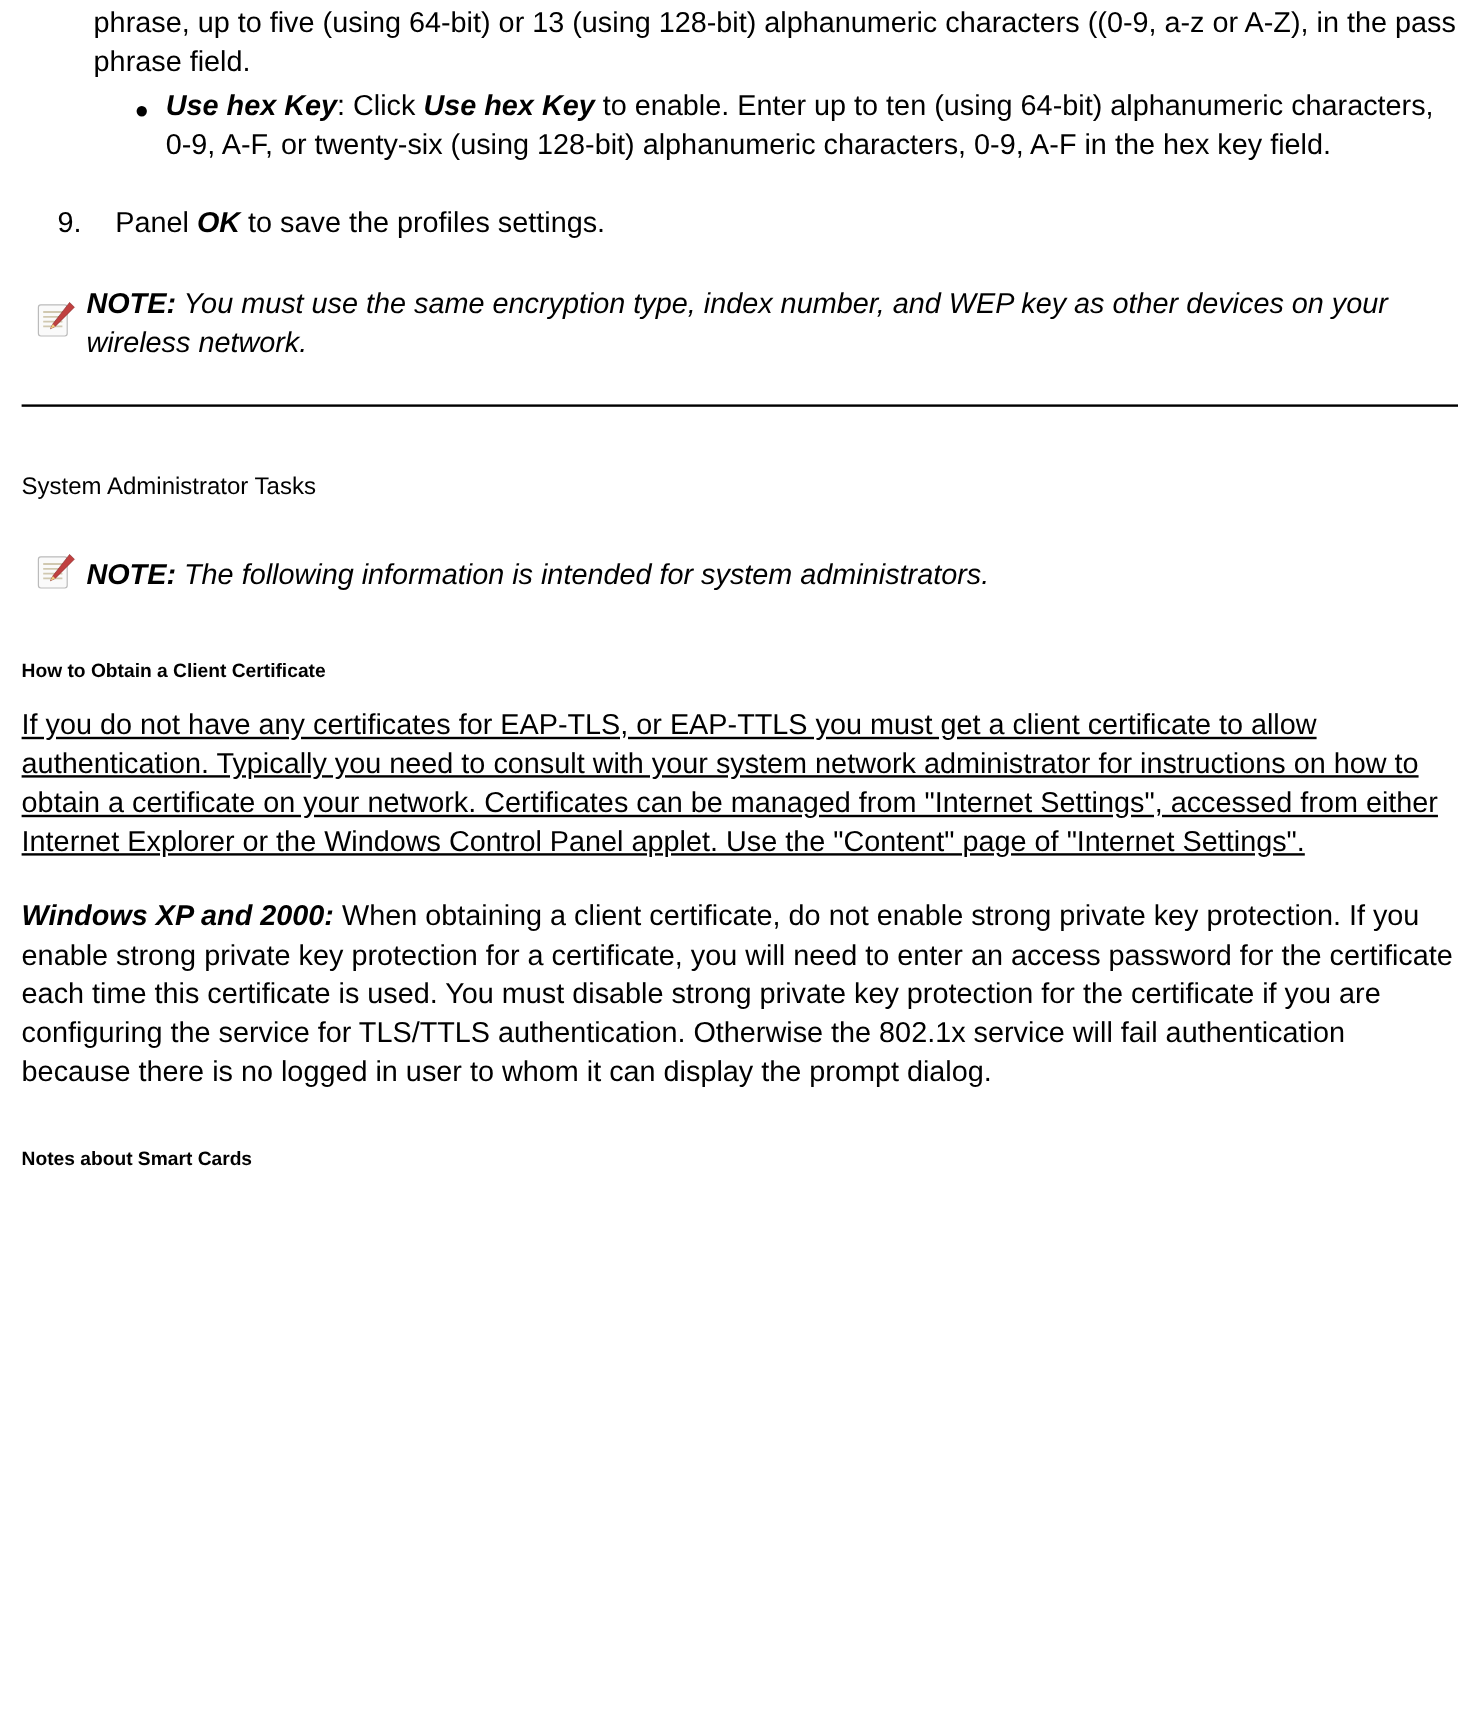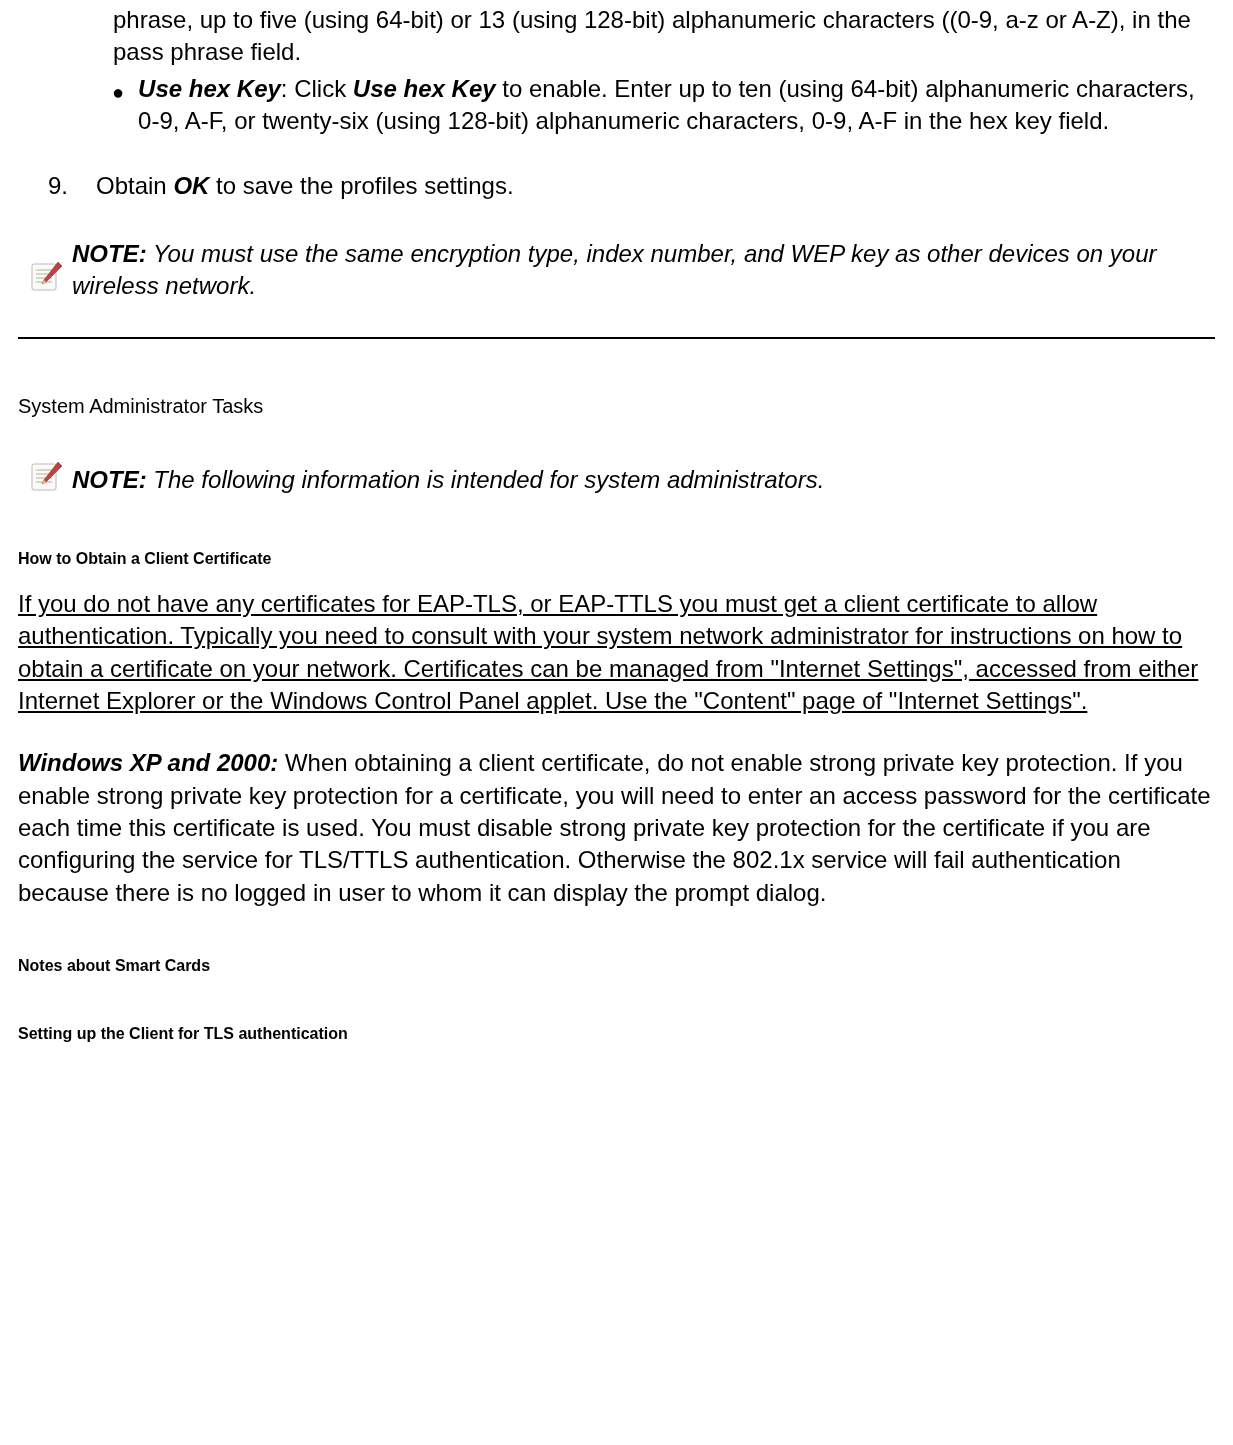--- a/index.html
+++ b/index.html
@@ -13,21 +13,21 @@
       line-height: 1.35;
       color: #000;
       background: #fff;
       width: 1233px;
       padding: 0 18px;
     }
     .content {
       padding-top: 4px;
     }
     .sub-bullet-text {
-      margin-left: 95px;
+      margin-left: 60px;
     }
     .bullet-item {
       margin-left: 94px;
       display: flex;
       margin-top: 4px;
     }
     .bullet-marker {
       font-size: 20px;
       margin-right: 14px;
       margin-top: 6px;
@@ -52,21 +52,21 @@
     .bold {
       font-weight: bold;
       font-style: italic;
     }
     .italic {
       font-style: italic;
     }
     .note-block {
       margin-top: 36px;
       display: flex;
-      align-items: flex-end;
+      align-items: center;
       margin-left: 12px;
     }
     .note-icon {
       flex-shrink: 0;
       margin-right: 8px;
       margin-top: 2px;
     }
     .note-text {
       flex: 1;
     }
@@ -110,21 +110,21 @@
   <div class="bullet-item">
     <span class="bullet-marker">●</span>
     <span class="bullet-content">
       <span class="bold">Use hex Key</span><span>: Click </span><span class="bold">Use hex Key</span><span> to enable. Enter up to ten (using 64-bit) alphanumeric characters, 0-9, A-F, or twenty-six (using 128-bit) alphanumeric characters, 0-9, A-F in the hex key field.</span>
     </span>
   </div>
 
   <div class="numbered-item">
     <span class="number-marker">9.</span>
     <span class="numbered-content">
-      <span>Obtain </span><span class="bold">OK</span><span> to save the profiles settings.</span>
+      <span>Panel </span><span class="bold">OK</span><span> to save the profiles settings.</span>
     </span>
   </div>
 
   <div class="note-block">
     <span class="note-icon">
       <svg width="34" height="34" viewBox="0 0 34 34">
         <rect x="2" y="4" width="24" height="26" rx="2" fill="#fafafa" stroke="#bbb" stroke-width="1"></rect>
         <line x1="6" y1="10" x2="22" y2="10" stroke="#d0c8b0" stroke-width="1.5"></line>
         <line x1="6" y1="14" x2="22" y2="14" stroke="#d0c8b0" stroke-width="1.5"></line>
         <line x1="6" y1="18" x2="22" y2="18" stroke="#d0c8b0" stroke-width="1.5"></line>
@@ -163,15 +163,14 @@
 
   <p class="body-para">If you do not have any certificates for EAP-TLS, or EAP-TTLS you must get a client certificate to allow authentication. Typically you need to consult with your system network administrator for instructions on how to obtain a certificate on your network. Certificates can be managed from "Internet Settings", accessed from either Internet Explorer or the Windows Control Panel applet. Use the "Content" page of "Internet Settings".</p>
 
   <p class="body-para2">
     <span class="bold">Windows XP and 2000:</span><span> When obtaining a client certificate, do not enable strong private key protection. If you enable strong private key protection for a certificate, you will need to enter an access password for the certificate each time this certificate is used. You must disable strong private key protection for the certificate if you are configuring the service for TLS/TTLS authentication. Otherwise the 802.1x service will fail authentication because there is no logged in user to whom it can display the prompt dialog.</span>
   </p>
 
   <h3 class="sub-heading">Notes about Smart Cards</h3>
 
 
-  <h3 class="sub-heading">Setting up the Client for TLS authentication</h3>
 
 </div>
 
 </body></html>

